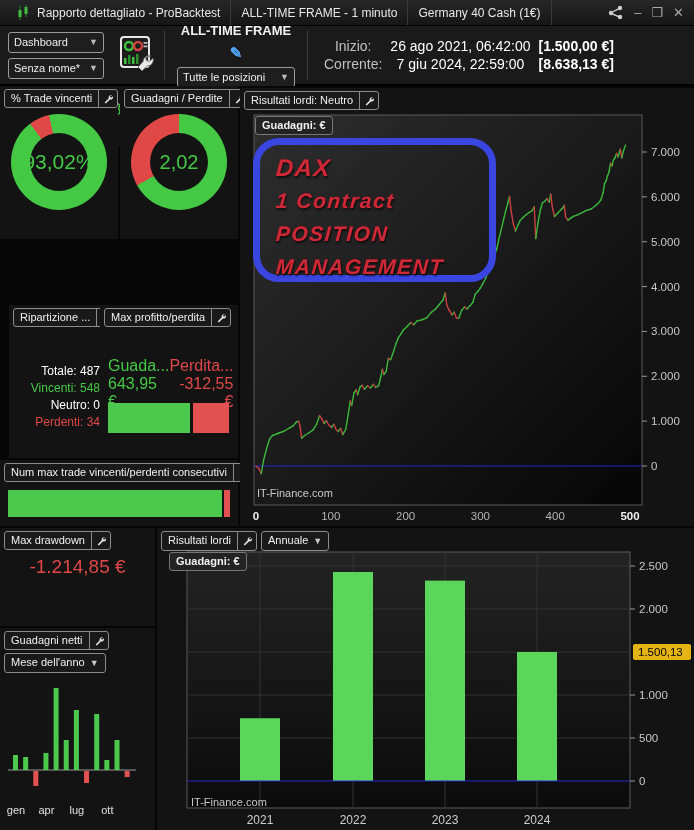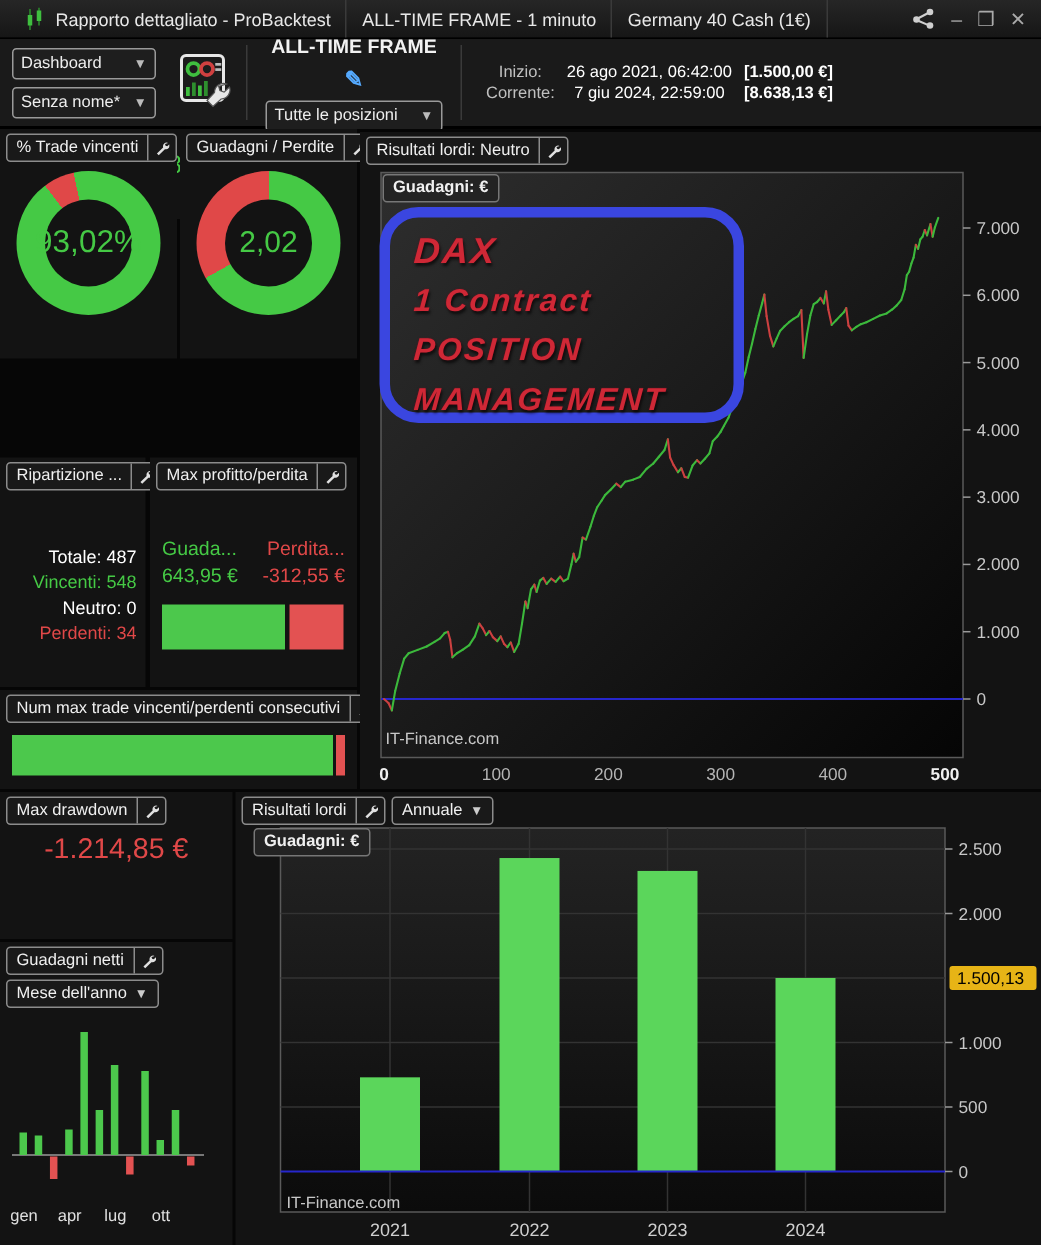--- a/index.html
+++ b/index.html
@@ -21,21 +21,21 @@
   .tb-selects { display:flex; flex-direction:column; gap:5px; padding:0 8px; }
   .select { width:96px; height:21px; background:#1e1e1e; border:1px solid #9a9a9a; border-radius:3px;
     display:flex; align-items:center; justify-content:space-between; padding:0 5px; color:#eee; cursor:pointer; }
   .select .chev { font-size:9px; color:#bbb; }
   .tool-icon { margin:0 6px; }
   .vsep { width:1px; align-self:stretch; background:#3a3a3a; margin:4px 4px; }
   .frame-col { display:flex; flex-direction:column; gap:5px; padding:0 8px; }
   .frame-row { display:flex; align-items:center; gap:6px; font-weight:bold; font-size:13px; color:#f2f2f2;flex-direction:column; }
   .pencil { color:#55aaff; font-size:15px; cursor:pointer; }
   .select.wide { width:118px; }
-  .info-col { padding:0 12px; display:grid; grid-template-columns:auto auto auto; gap:2px 8px; font-size:11px; }
+  .info-col { padding:0 12px; display:grid; grid-template-columns:auto auto auto; gap:2px 8px; font-size:14px; }
   .info-label { color:#c0c0c0; }
   .info-val { color:#fff; }
   .info-amt { color:#fff; font-weight:bold; }
 
   
   .content { position:relative; width:694px; height:744px; background:#060606; }
   .panel { position:absolute; background:#131313; }
 
   
   .chip { display:inline-flex; align-items:stretch; background:#191919; border:1px solid #8c8c8c;
@@ -52,21 +52,21 @@
   .donut { width:96px; height:96px; border-radius:50%; position:relative; }
   .donut-hole { position:absolute; inset:19px; background:#131313; border-radius:50%;
     display:flex; align-items:center; justify-content:center; }
   .donut-val { color:#45c945; }
 
   .big-green { color:#45c945; font-size:17px; text-align:center; margin-top:14px; }
   .big-red { color:#e04848; font-size:19px; text-align:center; margin-top:28px; }
 
   .rip-rows { position:absolute; top:58px; right:6px; text-align:right; font-size:12px; line-height:17px; }
 
-  .mpl-cols { position:absolute; top:52px; left:8px; right:8px; display:flex; justify-content:space-between; font-size:13px; }
+  .mpl-cols { position:absolute; top:52px; left:8px; right:8px; display:flex; justify-content:space-between; font-size:16px; }
   .mpl-col { line-height:18px; }
   .mpl-bars { position:absolute; top:98px; left:8px; right:8px; height:30px; display:flex; gap:3px; }
 
   .numax-bars { position:absolute; top:30px; left:8px; right:8px; height:27px; display:flex; }
 
   
   .chart-host { position:absolute; inset:0; }
   svg text { font-family:"Liberation Sans", sans-serif; }
 
   
@@ -210,21 +210,21 @@
       </div>
       <div class="donut-wrap">
         <div class="donut" id="donut-gp" style="background: conic-gradient(rgb(69, 201, 69) 0deg, rgb(69, 201, 69) 66.9%, rgb(224, 72, 72) 66.9%, rgb(224, 72, 72) 100%);">
           <div class="donut-hole">
               <span class="donut-val" style="font-size:20px">2,02</span>
             </div>
         </div>
       </div>
     </div>
 
-    <div class="panel" style="left:0;top:219px;width:97px;height:153px">
+    <div class="panel" style="left:9px;top:219px;width:97px;height:153px">
       <div class="chip-row">
         <span class="chip">
             <span class="chip-label">Ripartizione ...</span>
           <span class="chip-btn">
               <svg width="10" height="10" viewBox="0 0 16 16">
                 <path d="M14.5 2a4 4 0 0 0-5.3 4.8L2.6 13.4 l1.9 1.9 6.6-6.6 A4 4 0 0 0 15.9 3.4 l-2.3 2.2 -1.8-.6 -.6-1.8 z" fill="#e0e0e0"></path>
               </svg>
             </span>
           </span>
       </div>

